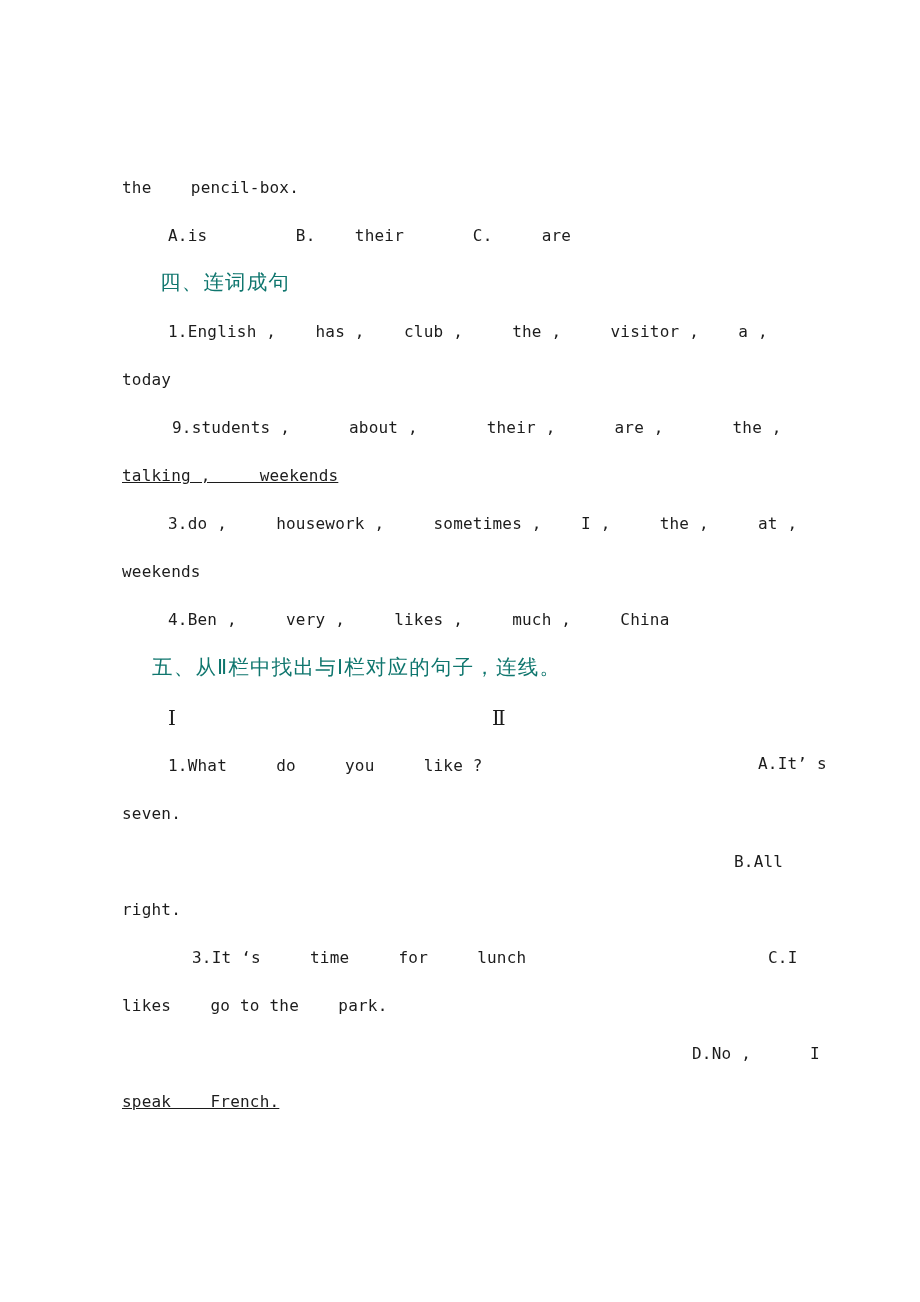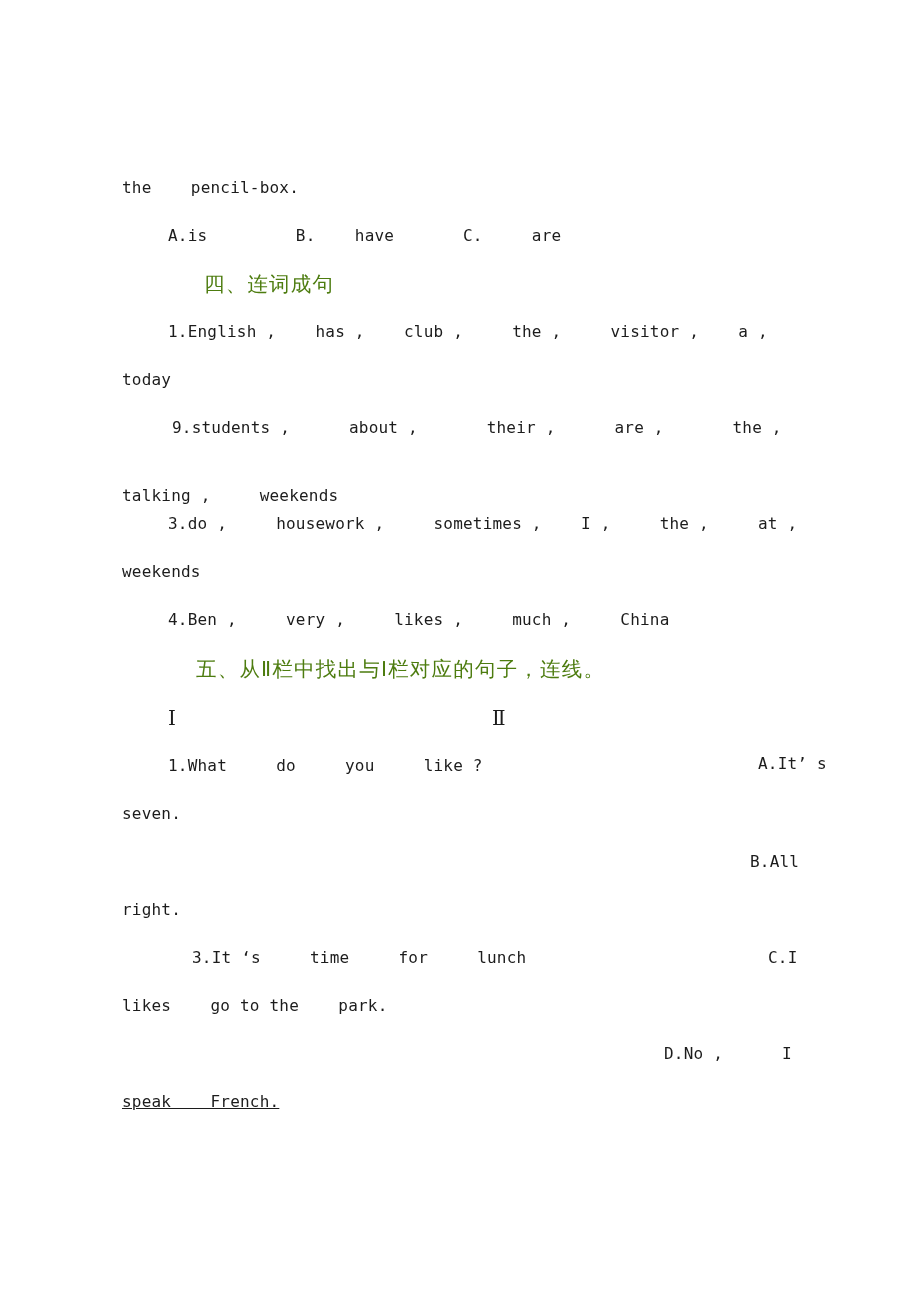--- a/index.html
+++ b/index.html
@@ -26,68 +26,67 @@
     letter-spacing: 0.2px;
     color: #1c1c1c;
   }
   
   .mono {
     font-family: "DejaVu Sans Mono", "Liberation Mono", monospace;
     font-size: 16px;
   }
   
   .cjk {
-    font-family: Liberation Sans, sans-serif;
+    font-family: Liberation Mono, monospace;
     font-size: 20.5px;
     letter-spacing: 1.2px;
-    color: #4d7c0f;
-    margin-left: 44px;
+    color: #0f766e;
   }
   .roman {
     font-family: "DejaVu Serif", "Liberation Serif", serif;
     font-size: 20px;
   }
   
   .col-l { left: 122px; }
   .col-l-ind2 { left: 168px; }
 </style>
 </head>
 <body>
 
 <div class="page">
 
   <div class="ln mono col-l" style="top:176px;">the    pencil-box.</div>
 
-  <div class="ln mono col-l-ind2" style="top:224px;">A.is         B.    have       C.     are</div>
+  <div class="ln mono col-l-ind2" style="top:224px;">A.is         B.    their       C.     are</div>
 
   <div class="ln cjk" style="left:160px; top:272px;">四、连词成句</div>
 
   <div class="ln mono col-l-ind2" style="top:320px;">1.English ,    has ,    club ,     the ,     visitor ,    a ,</div>
   <div class="ln mono col-l" style="top:368px;">today</div>
 
   <div class="ln mono" style="left:172px; top:416px;">9.students ,      about ,       their ,      are ,       the ,</div>
-  <div class="ln mono col-l" style="top:484px;">talking ,     weekends</div>
+  <div class="ln mono col-l" style="top:464px;text-decoration:underline;">talking ,     weekends</div>
 
   <div class="ln mono col-l-ind2" style="top:512px;">3.do ,     housework ,     sometimes ,    I ,     the ,     at ,</div>
   <div class="ln mono col-l" style="top:560px;">weekends</div>
 
   <div class="ln mono col-l-ind2" style="top:608px;">4.Ben ,     very ,     likes ,     much ,     China</div>
 
   <div class="ln cjk" style="left:152px; top:657px;">五、从Ⅱ栏中找出与Ⅰ栏对应的句子，连线。</div>
 
   <div class="ln roman" style="left:168px; top:706px;">Ⅰ</div>
   <div class="ln roman" style="left:492px; top:706px;">Ⅱ</div>
 
   <div class="ln mono col-l-ind2" style="top:754px;">1.What     do     you     like ?</div>
   <div class="ln mono" style="left:714px; top:752px;margin-left:44px;">A.It’ s</div>
   <div class="ln mono col-l" style="top:802px;">seven.</div>
 
-  <div class="ln mono" style="left:750px; top:850px;text-align:right;">B.All</div>
+  <div class="ln mono" style="left:734px; top:850px;text-align:right;">B.All</div>
   <div class="ln mono col-l" style="top:898px;">right.</div>
 
   <div class="ln mono" style="left:172px; top:946px;margin-left:20px;">3.It ‘s     time     for     lunch</div>
   <div class="ln mono" style="left:768px; top:946px;">C.I</div>
   <div class="ln mono col-l" style="top:994px;">likes    go to the    park.</div>
 
-  <div class="ln mono" style="left:664px; top:1042px;">D.No ,      I</div>
+  <div class="ln mono" style="left:692px; top:1042px;">D.No ,      I</div>
   <div class="ln mono col-l" style="top:1090px;text-decoration:underline;">speak    French.</div>
 
 </div>
 
 </body></html>

